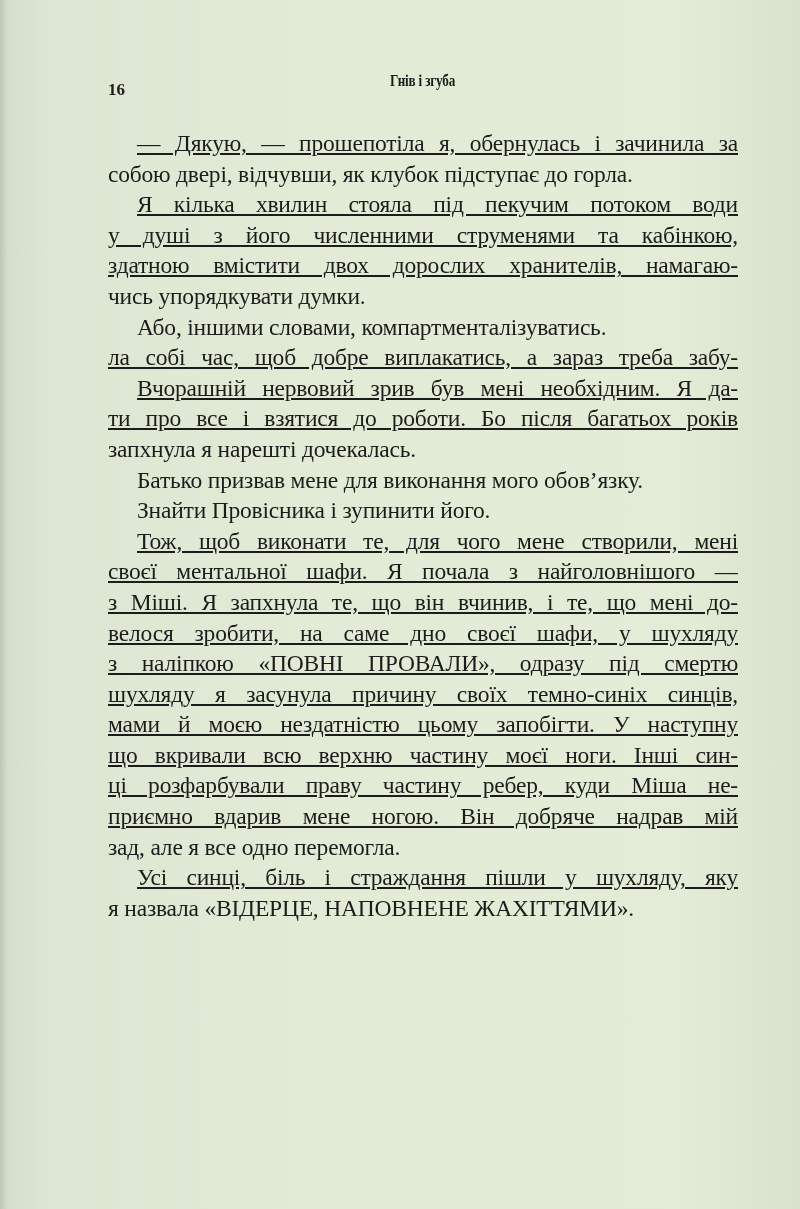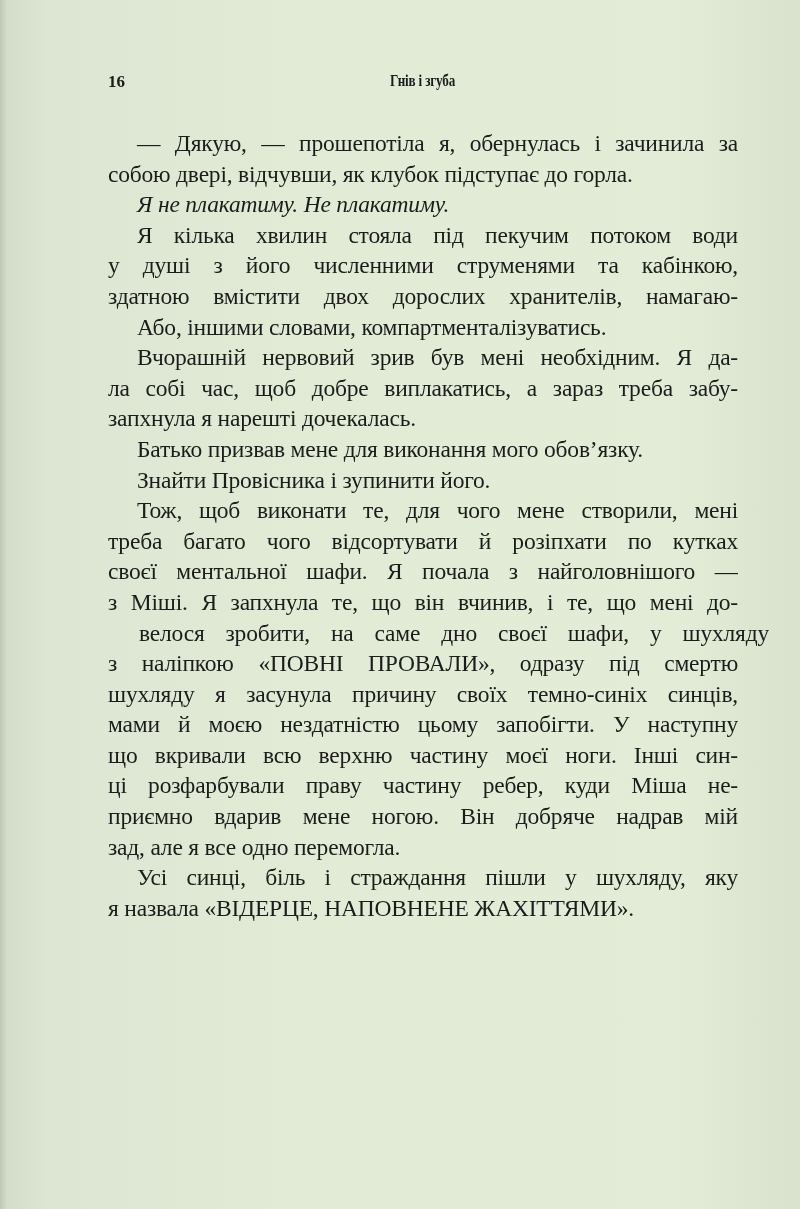--- a/index.html
+++ b/index.html
@@ -12,88 +12,86 @@
     }
     .page-edge {
       position: absolute; left: 0; top: 0; bottom: 0; width: 8px;
       background: linear-gradient(90deg, #bfc8b4, #d6dfcb);
     }
     .running-head {
       position: absolute; top: 72px; left: 108px; right: 63px;
       height: 26px;
     }
     .page-number {
-      position: absolute; left: 0; top: 0;
+      position: absolute; left: 0; top: 8px;
       font-weight: bold; font-size: 17px;
       font-family: "Liberation Serif", serif;
     }
     .book-title {
       position: absolute; left: 0; right: 0; top: 0; text-align: center;
       font-size: 16px; font-weight: bold;
       letter-spacing: -0.2px;
       transform: scaleX(0.82);
     }
     .body-text {
       position: absolute; top: 128px; left: 108px; width: 630px;
       font-size: 23.5px; line-height: 30.6px;
       letter-spacing: -0.2px;
     }
     .para {
       margin: 0; text-indent: 29px; text-align: justify;
       text-align-last: left;
       transform-origin: left top;
     }
     .line { display: block; white-space: nowrap; }
-    .line.just { text-align: justify; text-align-last: justify; }
+    .line.just { text-align: justify; text-align-last: justify; text-decoration: underline; }
     .line.first { padding-left: 29px; }
     .italic { font-style: italic; }
   </style>
 </head>
 <body>
 
 <div class="page-edge"></div>
 
 <div class="running-head">
   <span class="page-number">16</span>
   <div class="book-title">Гнів і згуба</div>
 </div>
 
 <div class="body-text" id="body-text">
     <div class="para" style="text-indent: 0px;">
       <span class="line first just" style="white-space: normal; width: 601px; height: 30.6px; overflow: hidden;">— Дякую, — прошепотіла я, обернулась і зачинила за</span>
       <span class="line" style="width: max-content; max-width: 630px;">собою двері, відчувши, як клубок підступає до горла.</span>
     </div>
-    <div class="para italic" style="text-indent: 0px;">
-      <span class="line first" style="width: max-content; max-width: 630px;">Я не плакатиму. Не плакатиму.</span>
-    </div>
     <div class="para" style="text-indent: 0px;">
       <span class="line first just" style="white-space: normal; width: 601px; height: 30.6px; overflow: hidden;">Я кілька хвилин стояла під пекучим потоком води</span>
       <span class="line just" style="white-space: normal; width: 630px; height: 30.6px; overflow: hidden;">у душі з його численними струменями та кабінкою,</span>
       <span class="line just" style="white-space: normal; width: 630px; height: 30.6px; overflow: hidden;">здатною вмістити двох дорослих хранителів, намагаю-</span>
+      <span class="line" style="width: max-content; max-width: 630px;">чись упорядкувати думки.</span>
     </div>
     <div class="para" style="text-indent: 0px;">
       <span class="line first" style="width: max-content; max-width: 630px;">Або, іншими словами, компартменталізуватись.</span>
     </div>
     <div class="para" style="text-indent: 0px;">
+      <span class="line just" style="white-space: normal; width: 630px; height: 30.6px; overflow: hidden;">ла собі час, щоб добре виплакатись, а зараз треба забу-</span>
       <span class="line first just" style="white-space: normal; width: 601px; height: 30.6px; overflow: hidden;">Вчорашній нервовий зрив був мені необхідним. Я да-</span>
-      <span class="line just" style="white-space: normal; width: 630px; height: 30.6px; overflow: hidden;">ла собі час, щоб добре виплакатись, а зараз треба забу-</span>
+      <span class="line just" style="white-space: normal; width: 630px; height: 30.6px; overflow: hidden;">ти про все і взятися до роботи. Бо після багатьох років</span>
       <span class="line" style="width: max-content; max-width: 630px;">запхнула я нарешті дочекалась.</span>
     </div>
     <div class="para" style="text-indent: 0px;">
       <span class="line first" style="width: max-content; max-width: 630px;">Батько призвав мене для виконання мого обов’язку.</span>
     </div>
     <div class="para" style="text-indent: 0px;">
       <span class="line first" style="width: max-content; max-width: 630px;">Знайти Провісника і зупинити його.</span>
     </div>
     <div class="para" style="text-indent: 0px;">
       <span class="line first just" style="white-space: normal; width: 601px; height: 30.6px; overflow: hidden;">Тож, щоб виконати те, для чого мене створили, мені</span>
-      <span class="line just" style="white-space: normal; width: 630px; height: 30.6px; overflow: hidden;">треба багато чого відсортувати й розіпхати по кутках</span>
       <span class="line just" style="white-space: normal; width: 630px; height: 30.6px; overflow: hidden;">своєї ментальної шафи. Я почала з найголовнішого —</span>
       <span class="line just" style="white-space: normal; width: 630px; height: 30.6px; overflow: hidden;">з Міші. Я запхнула те, що він вчинив, і те, що мені до-</span>
-      <span class="line just" style="white-space: normal; width: 630px; height: 30.6px; overflow: hidden; margin-left: 31px;">велося зробити, на саме дно своєї шафи, у шухляду</span>
+      <span class="line just" style="white-space: normal; width: 630px; height: 30.6px; overflow: hidden;">велося зробити, на саме дно своєї шафи, у шухляду</span>
       <span class="line just" style="white-space: normal; width: 630px; height: 30.6px; overflow: hidden;">з наліпкою «ПОВНІ ПРОВАЛИ», одразу під смертю</span>
       <span class="line just" style="white-space: normal; width: 630px; height: 30.6px; overflow: hidden;">шухляду я засунула причину своїх темно-синіх синців,</span>
       <span class="line just" style="white-space: normal; width: 630px; height: 30.6px; overflow: hidden;">мами й моєю нездатністю цьому запобігти. У наступну</span>
       <span class="line just" style="white-space: normal; width: 630px; height: 30.6px; overflow: hidden;">що вкривали всю верхню частину моєї ноги. Інші син-</span>
       <span class="line just" style="white-space: normal; width: 630px; height: 30.6px; overflow: hidden;">ці розфарбували праву частину ребер, куди Міша не-</span>
       <span class="line just" style="white-space: normal; width: 630px; height: 30.6px; overflow: hidden;">приємно вдарив мене ногою. Він добряче надрав мій</span>
       <span class="line" style="width: max-content; max-width: 630px;">зад, але я все одно перемогла.</span>
     </div>
     <div class="para" style="text-indent: 0px;">
       <span class="line first just" style="white-space: normal; width: 601px; height: 30.6px; overflow: hidden;">Усі синці, біль і страждання пішли у шухляду, яку</span>

